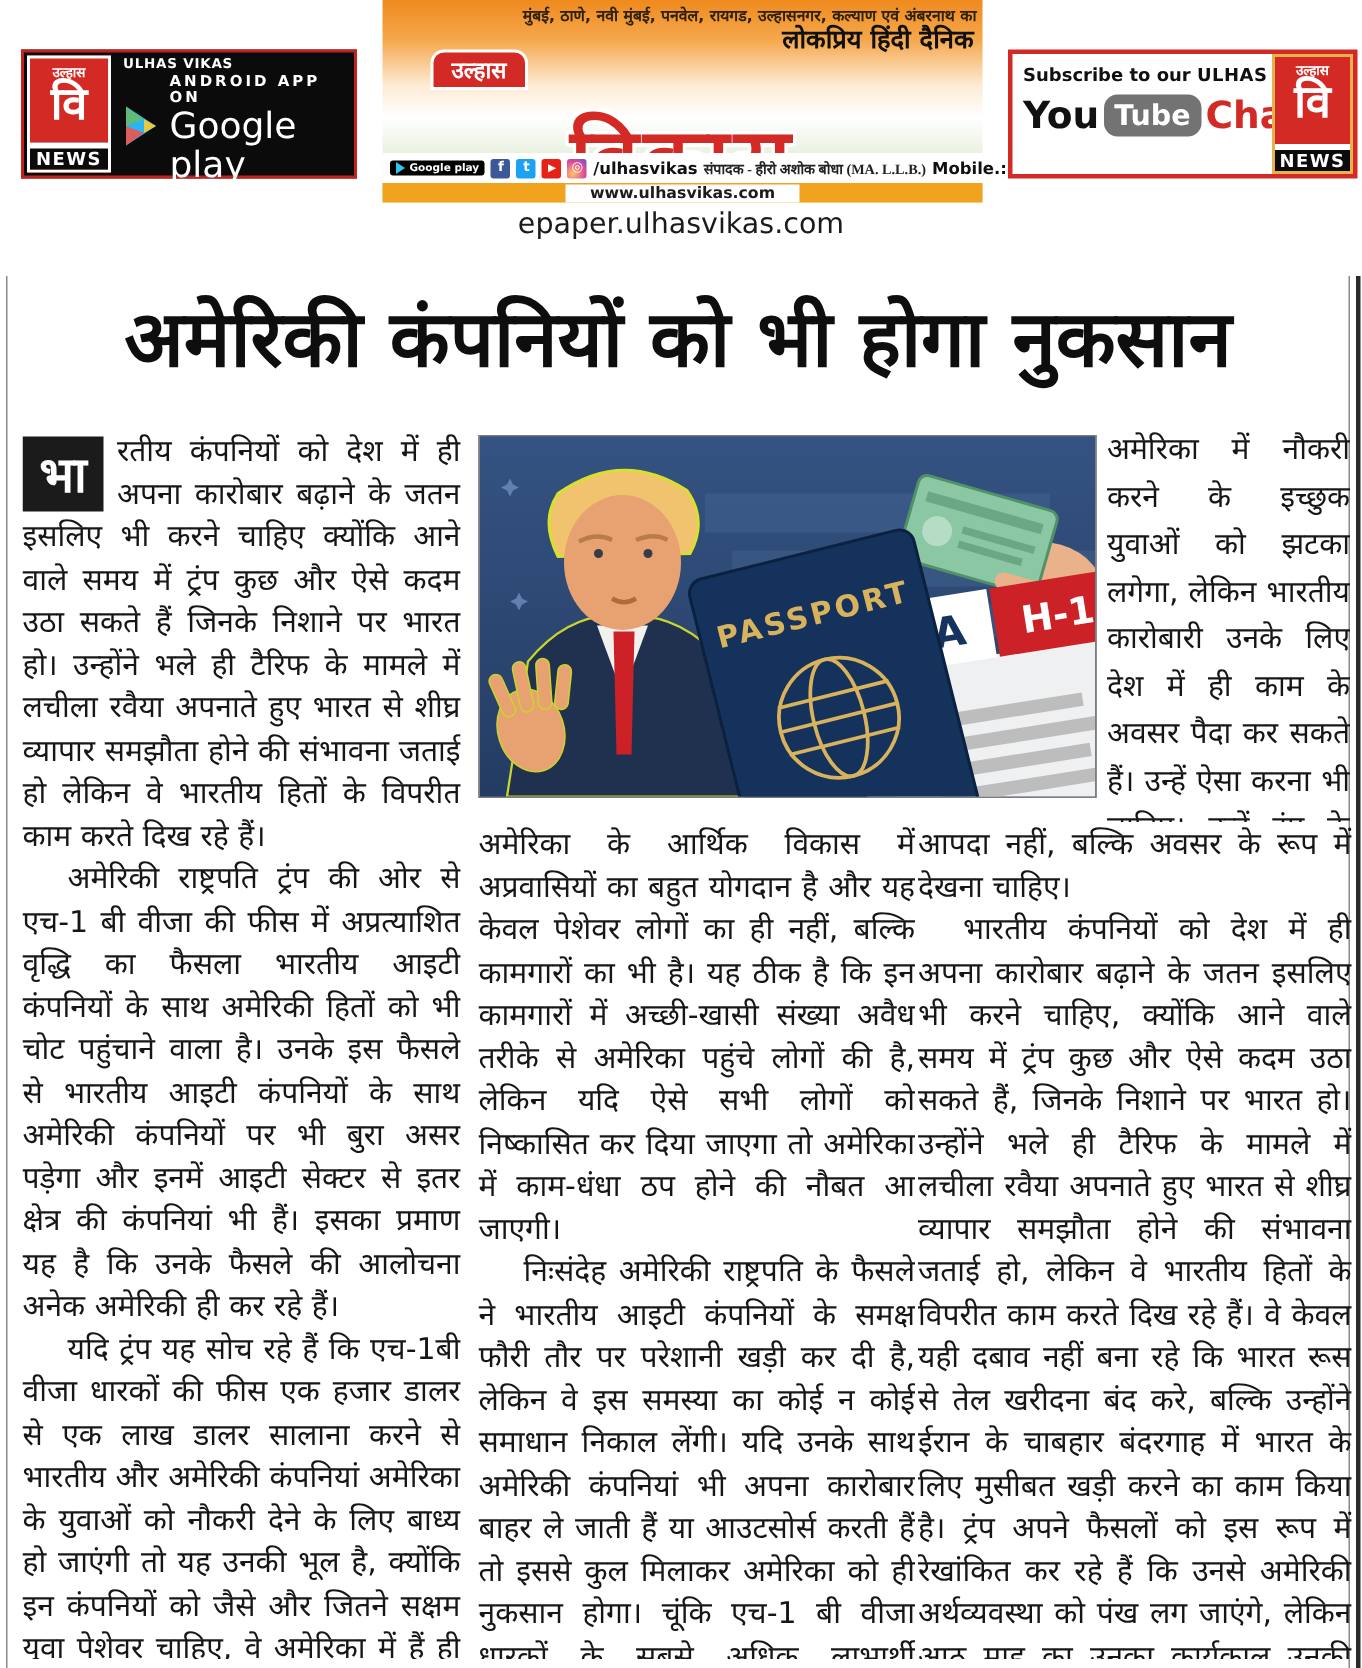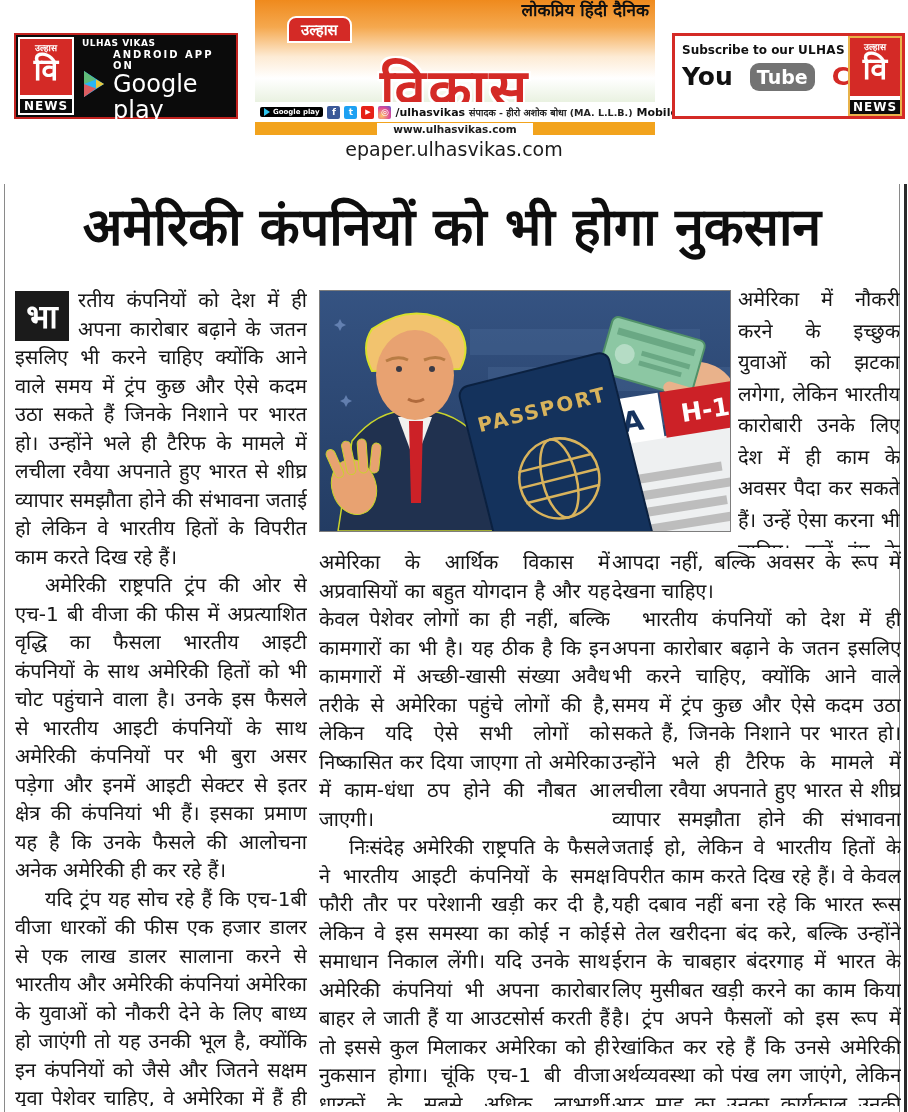--- a/index.html
+++ b/index.html
@@ -41,33 +41,33 @@
   .mh-infobar { position:absolute; left:0; right:0; bottom:13px; height:20px; background:#fff;
     display:flex; align-items:center; gap:4px; padding:0 5px; }
   .mini-play { background:#000; color:#fff; font-size:7px; font-weight:700; border-radius:2px;
     padding:1px 4px; display:flex; align-items:center; gap:3px; white-space:nowrap; }
   .mini-play .tri { width:0; height:0; border-left:6px solid #2ec6f0; border-top:4px solid transparent; border-bottom:4px solid transparent; }
   .icon-sq { width:13px; height:13px; border-radius:2px; color:#fff; font-size:9px; font-weight:800;
     display:flex; align-items:center; justify-content:center; flex:0 0 auto; }
   .fb { background:#3b5998; } .tw { background:#1da1f2; } .ytq { background:#e62117; font-size:7px; }
   .ig { background: radial-gradient(circle at 30% 75%, #fdc468, #df4996 60%, #4f5bd5); }
   .mh-handle { font-size:11px; font-weight:800; color:#101010; white-space:nowrap; }
-  .mh-editor { font-size:9.5px; font-weight:700; color:#222; white-space:nowrap; }
+  .mh-editor { font-size:9.5px; font-weight:700; color:#222; white-space:nowrap;font-family:Liberation Serif, serif; }
   .mh-mobile { margin-left:auto; font-size:11px; font-weight:800; color:#101010; white-space:nowrap; }
   .mh-webstrip { position:absolute; left:0; right:0; bottom:0; height:13px; background:#f2a31d;
     display:flex; align-items:center; justify-content:center;margin-top:30px; }
   .mh-web { background:#fff; font-size:10.5px; font-weight:800; color:#1c1c1c; padding:0 16px; line-height:12px; }
 
   
   .yt-box { position:absolute; left:672px; top:33px; width:233px; height:86px; background:#fff;
     border:3px solid #d42a26; display:flex; align-items:stretch; }
   .yt-left { flex:1; padding:7px 0 0 7px; overflow:hidden; }
   .yt-line1 { font-size:12px; font-weight:700; color:#101010; white-space:nowrap; }
   .yt-line1 b { font-weight:900; letter-spacing:.3px; }
-  .yt-line2 { display:flex; align-items:center; gap:17px; margin-top:5px; }
+  .yt-line2 { display:flex; align-items:center; gap:3px; margin-top:5px; }
   .yt-you { font-size:25px; font-weight:900; color:#111; }
   .yt-tube { background:#737373; color:#fff; font-size:19px; font-weight:900; padding:3px 7px; border-radius:9px; }
   .yt-channel { font-size:25px; font-weight:900; color:#d42a26; }
   .yt-box .logo-tile { width:54px; margin:0; border:2px solid #e8b24a; }
 
   
   .epaper-url  { position:absolute; top:138px; left:0; width:100%; text-align:center; font-size:19px; color:#1b1b1b; }
   .epaper-date { position:absolute; top:161px; left:0; width:100%; text-align:center; font-size:19px; color:#1b1b1b; }
 
   
@@ -118,20 +118,21 @@
         <div class="ab-texts">
           <span class="ab-line1">ANDROID APP ON</span>
           <span class="ab-line2">Google play</span>
         </div>
       </div>
       <span class="ab-install">Install now</span>
     </div>
   </div>
 
   <div class="masthead">
+    <div class="mh-region">मुंबई, ठाणे, नवी मुंबई, पनवेल, रायगड, उल्हासनगर, कल्याण एवं अंबरनाथ का</div>
     <div class="mh-tagline">लोकप्रिय हिंदी दैनिक</div>
     <div class="mh-title">
       <span class="mh-small">उल्हास</span>
       <span class="mh-main">विकास</span>
     </div>
     <div class="mh-infobar">
       <span class="mini-play">
           <span class="tri"></span>
           <span>Google play</span>
         </span>

